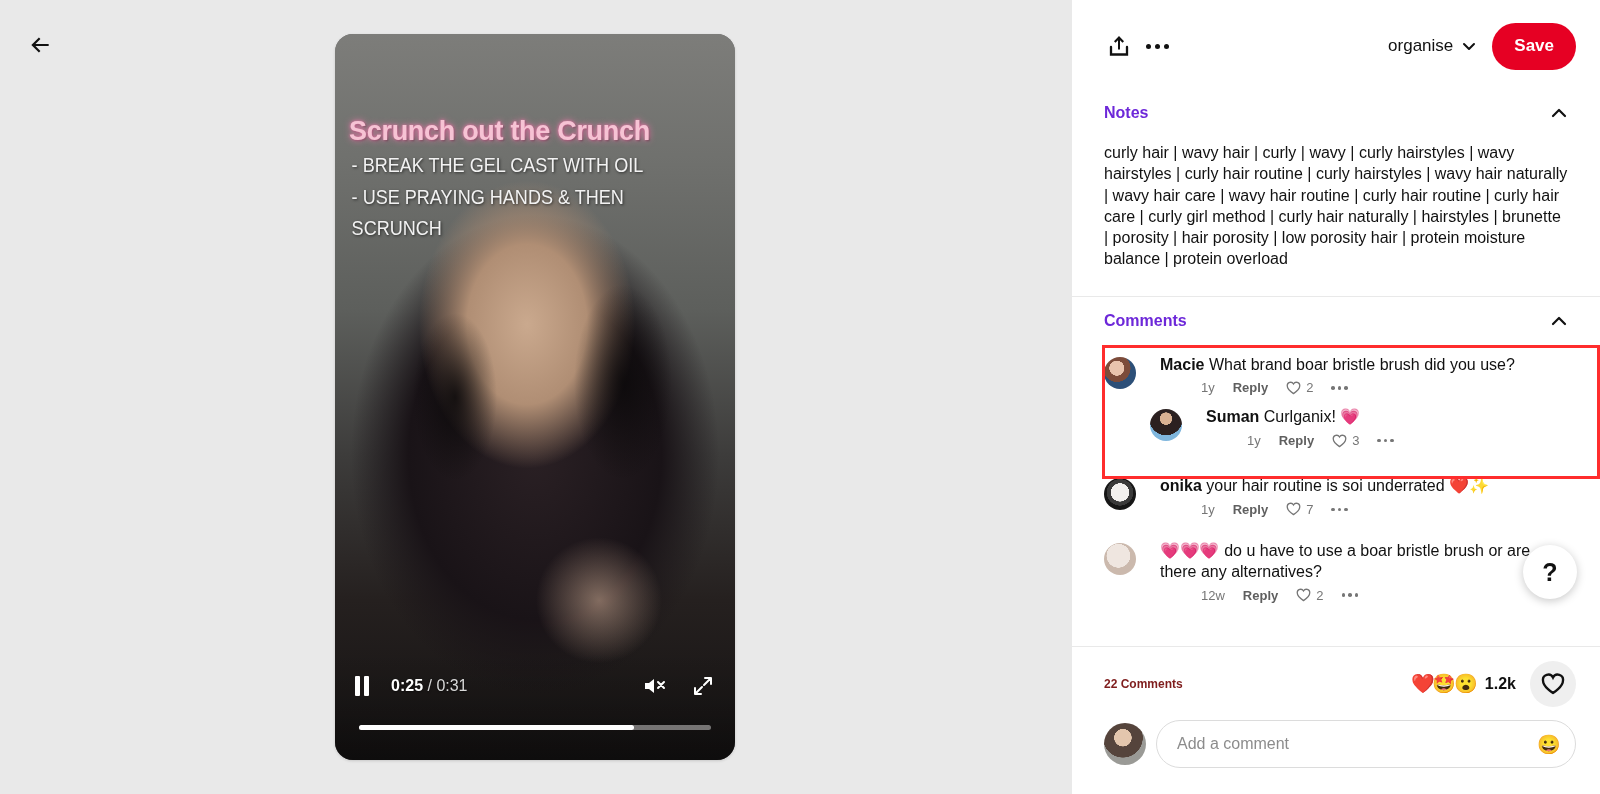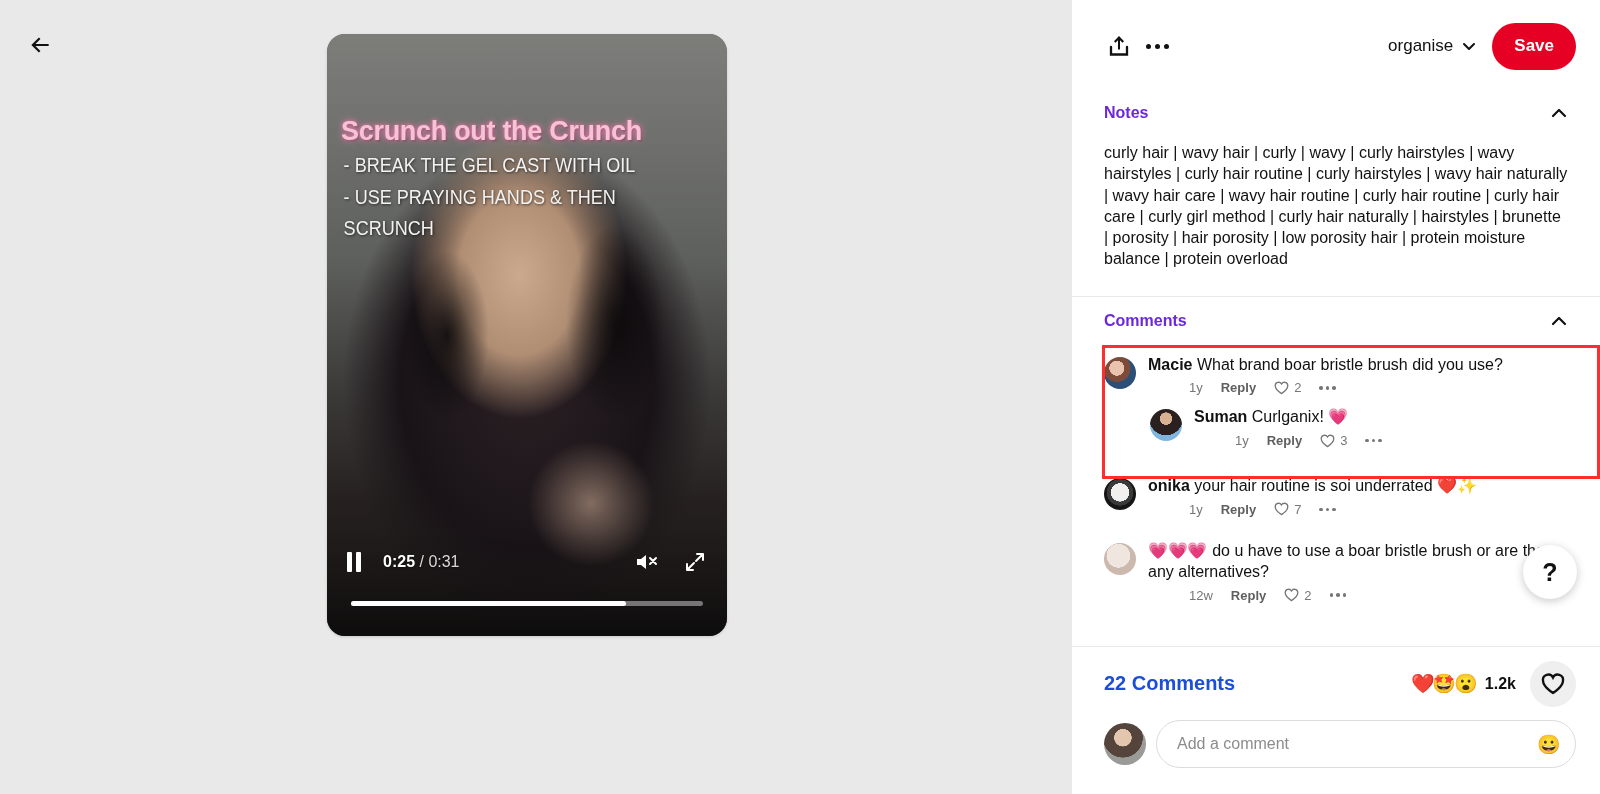--- a/index.html
+++ b/index.html
@@ -18,22 +18,22 @@
     background: #e9e9e9;
     flex: 0 0 1072px;
   }
   .back-btn {
     position: absolute; left: 22px; top: 27px;
     width: 36px; height: 36px;
     display: flex; align-items: center; justify-content: center;
     cursor: pointer; background: none; border: none;
   }
   .video-frame {
-    position: absolute; left: 327px; top: 34px;
-    width: 400px; height: 602px;
+    position: absolute; left: 335px; top: 34px;
+    width: 400px; height: 726px;
     border-radius: 18px; overflow: hidden;
     background: #6e6e6e;
     box-shadow: 0 1px 3px rgba(0,0,0,.15);
   }
   .video-bg {
     position: absolute; inset: 0;
     background:
       radial-gradient(ellipse 150px 200px at 48% 40%, #caa98e 0%, #b08e74 40%, rgba(120,95,75,0) 72%),
       radial-gradient(ellipse 230px 300px at 50% 58%, #2a2024 0%, #191317 55%, rgba(20,16,18,0) 80%),
       radial-gradient(ellipse 130px 110px at 52% 70%, #b6152b 0%, #8e0f20 50%, rgba(120,16,32,0) 78%),
@@ -115,21 +115,21 @@
   .notes-body {
     padding: 8px 32px 0 32px; font-size: 16px; line-height: 1.33; color: #111;
   }
   .divider { height: 1px; background: #e9e9e9; margin: 26px 0 0 0; }
 
   .comments-list { position: relative; }
   .highlight-box {
     position: absolute; left: 30px; right: 0px; top: 0; height: 134px;
     border: 3px solid #ff2d2d; pointer-events: none; z-index: 5;
   }
-  .comment { display: flex; gap: 12px; padding: 10px 32px 6px 32px; }
+  .comment { display: flex; gap: 24px; padding: 10px 32px 6px 32px; }
   .comment.reply { padding-left: 78px; padding-top: 6px; }
   .avatar {
     flex: 0 0 32px; width: 32px; height: 32px; border-radius: 50%;
     overflow: hidden; margin-top: 2px;
   }
   .av1 { background: radial-gradient(circle at 40% 35%, #e9c3ad 0 26%, #7c4b3a 27% 48%, #2c4f78 49% 100%); }
   .av2 { background: radial-gradient(circle at 50% 30%, #d9b193 0 22%, #2b2020 23% 60%, #7fb6dd 61% 100%); }
   .av3 { background: radial-gradient(circle at 50% 45%, #f2f0ee 0 38%, #3a3a3a 39% 55%, #161616 56% 100%); }
   .av4 { background: radial-gradient(circle at 45% 40%, #efe6e0 0 45%, #cbb9ad 46% 100%); }
   .av5 { background: radial-gradient(circle at 45% 35%, #e3c6ad 0 24%, #55443c 25% 55%, #9a9a96 56% 100%); }
@@ -152,21 +152,21 @@
     display: flex; align-items: center; justify-content: center;
     font-size: 25px; font-weight: bold; color: #111; z-index: 9;
     font-family: inherit;
   }
 
   .bottom-area { position: absolute; left: 0; right: 0; bottom: 0; background: #fff; }
   .count-row {
     display: flex; align-items: center; padding: 0 24px 0 32px; height: 74px;
     border-top: 1px solid #e9e9e9;
   }
-  .count-row .cc { font-size: 20px; font-weight: bold; color: #1d4ed8; }
+  .count-row .cc { font-size: 12px; font-weight: bold; color: #7f1d1d; }
   .react-grp { margin-left: auto; display: flex; align-items: center; gap: 9px; cursor: pointer; }
   .react-emo { font-size: 19px; letter-spacing: -2px; }
   .react-n { font-size: 16px; font-weight: bold; color: #111; }
   .heart-btn {
     width: 46px; height: 46px; border-radius: 50%; background: #efefef;
     border: none; cursor: pointer; margin-left: 14px;
     display: flex; align-items: center; justify-content: center;
   }
   .input-row { display: flex; align-items: center; gap: 10px; padding: 0 24px 26px 32px; }
   .input-wrap {

